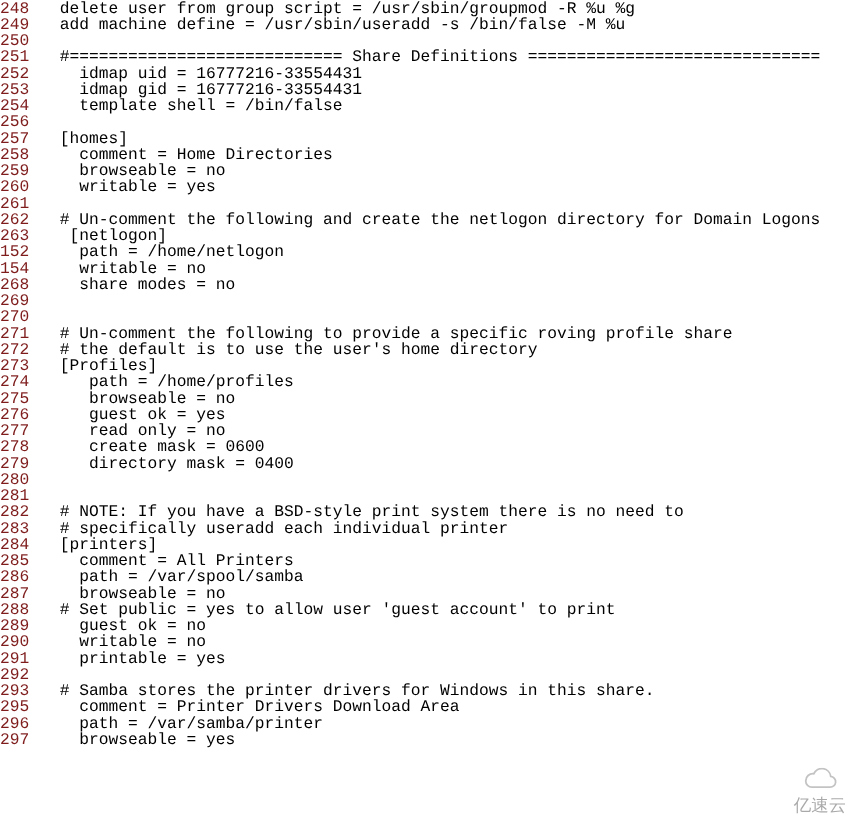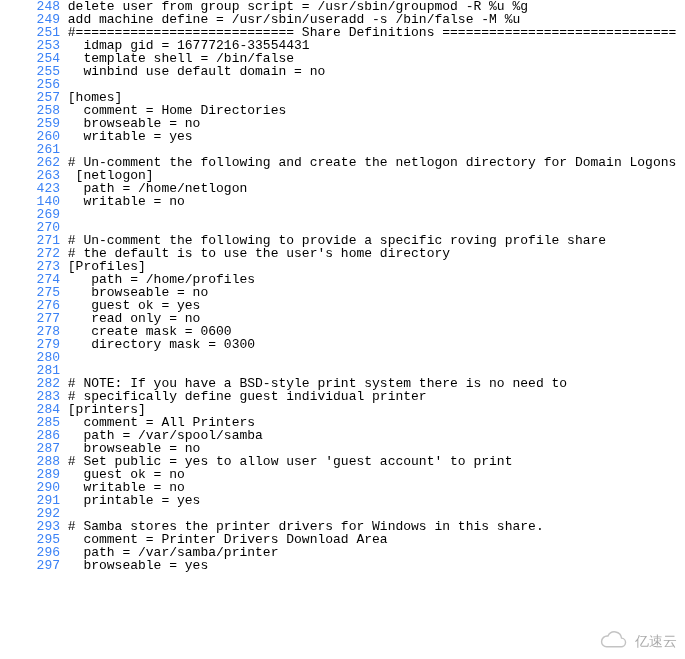--- a/index.html
+++ b/index.html
@@ -16,82 +16,84 @@
   .code-container {
     padding: 0;
   }
   .line {
     white-space: pre;
     height: 13px;
   }
   .ln {
     display: inline-block;
     width: 40px;
-    text-align: right;
-    color: #3b82f6;
+    text-align: left;
+    color: #7f1d1d;
     padding-right: 0;
-    margin-left: 20px;
   }
   .code {
     color: #000000;
     text-align: center;
   }
   .watermark {
     position: fixed;
     right: 8px;
     bottom: 8px;
     opacity: 0.5;
     font-family: sans-serif;
     font-size: 14px;
     color: #555;
     display: flex;
     align-items: center;
     gap: 4px;
     pointer-events: none;
+    flex-direction: column;
   }
   .watermark svg {
     width: 36px;
     height: 20px;
   }
 </style>
 </head>
 <body>
 
 <div class="code-container" id="code">
     <div class="line"><span class="ln">248</span><span class="code"> delete user from group script = /usr/sbin/groupmod -R %u %g</span></div>
     <div class="line"><span class="ln">249</span><span class="code"> add machine define = /usr/sbin/useradd -s /bin/false -M %u</span></div>
+    <div class="line"><span class="ln">250</span><span class="code"></span></div>
     <div class="line"><span class="ln">251</span><span class="code"> #============================ Share Definitions ==============================</span></div>
+    <div class="line"><span class="ln">252</span><span class="code">   idmap uid = 16777216-33554431</span></div>
     <div class="line"><span class="ln">253</span><span class="code">   idmap gid = 16777216-33554431</span></div>
     <div class="line"><span class="ln">254</span><span class="code">   template shell = /bin/false</span></div>
-    <div class="line"><span class="ln">255</span><span class="code">   winbind use default domain = no</span></div>
     <div class="line"><span class="ln">256</span><span class="code"></span></div>
     <div class="line"><span class="ln">257</span><span class="code"> [homes]</span></div>
     <div class="line"><span class="ln">258</span><span class="code">   comment = Home Directories</span></div>
     <div class="line"><span class="ln">259</span><span class="code">   browseable = no</span></div>
     <div class="line"><span class="ln">260</span><span class="code">   writable = yes</span></div>
     <div class="line"><span class="ln">261</span><span class="code"></span></div>
     <div class="line"><span class="ln">262</span><span class="code"> # Un-comment the following and create the netlogon directory for Domain Logons</span></div>
     <div class="line"><span class="ln">263</span><span class="code">  [netlogon]</span></div>
-    <div class="line"><span class="ln">423</span><span class="code">   path = /home/netlogon</span></div>
-    <div class="line"><span class="ln">140</span><span class="code">   writable = no</span></div>
+    <div class="line"><span class="ln">152</span><span class="code">   path = /home/netlogon</span></div>
+    <div class="line"><span class="ln">154</span><span class="code">   writable = no</span></div>
+    <div class="line"><span class="ln">268</span><span class="code">   share modes = no</span></div>
     <div class="line"><span class="ln">269</span><span class="code"></span></div>
     <div class="line"><span class="ln">270</span><span class="code"></span></div>
     <div class="line"><span class="ln">271</span><span class="code"> # Un-comment the following to provide a specific roving profile share</span></div>
     <div class="line"><span class="ln">272</span><span class="code"> # the default is to use the user's home directory</span></div>
     <div class="line"><span class="ln">273</span><span class="code"> [Profiles]</span></div>
     <div class="line"><span class="ln">274</span><span class="code">    path = /home/profiles</span></div>
     <div class="line"><span class="ln">275</span><span class="code">    browseable = no</span></div>
     <div class="line"><span class="ln">276</span><span class="code">    guest ok = yes</span></div>
     <div class="line"><span class="ln">277</span><span class="code">    read only = no</span></div>
     <div class="line"><span class="ln">278</span><span class="code">    create mask = 0600</span></div>
-    <div class="line"><span class="ln">279</span><span class="code">    directory mask = 0300</span></div>
+    <div class="line"><span class="ln">279</span><span class="code">    directory mask = 0400</span></div>
     <div class="line"><span class="ln">280</span><span class="code"></span></div>
     <div class="line"><span class="ln">281</span><span class="code"></span></div>
     <div class="line"><span class="ln">282</span><span class="code"> # NOTE: If you have a BSD-style print system there is no need to</span></div>
-    <div class="line"><span class="ln">283</span><span class="code"> # specifically define guest individual printer</span></div>
+    <div class="line"><span class="ln">283</span><span class="code"> # specifically useradd each individual printer</span></div>
     <div class="line"><span class="ln">284</span><span class="code"> [printers]</span></div>
     <div class="line"><span class="ln">285</span><span class="code">   comment = All Printers</span></div>
     <div class="line"><span class="ln">286</span><span class="code">   path = /var/spool/samba</span></div>
     <div class="line"><span class="ln">287</span><span class="code">   browseable = no</span></div>
     <div class="line"><span class="ln">288</span><span class="code"> # Set public = yes to allow user 'guest account' to print</span></div>
     <div class="line"><span class="ln">289</span><span class="code">   guest ok = no</span></div>
     <div class="line"><span class="ln">290</span><span class="code">   writable = no</span></div>
     <div class="line"><span class="ln">291</span><span class="code">   printable = yes</span></div>
     <div class="line"><span class="ln">292</span><span class="code"></span></div>
     <div class="line"><span class="ln">293</span><span class="code"> # Samba stores the printer drivers for Windows in this share.</span></div>

